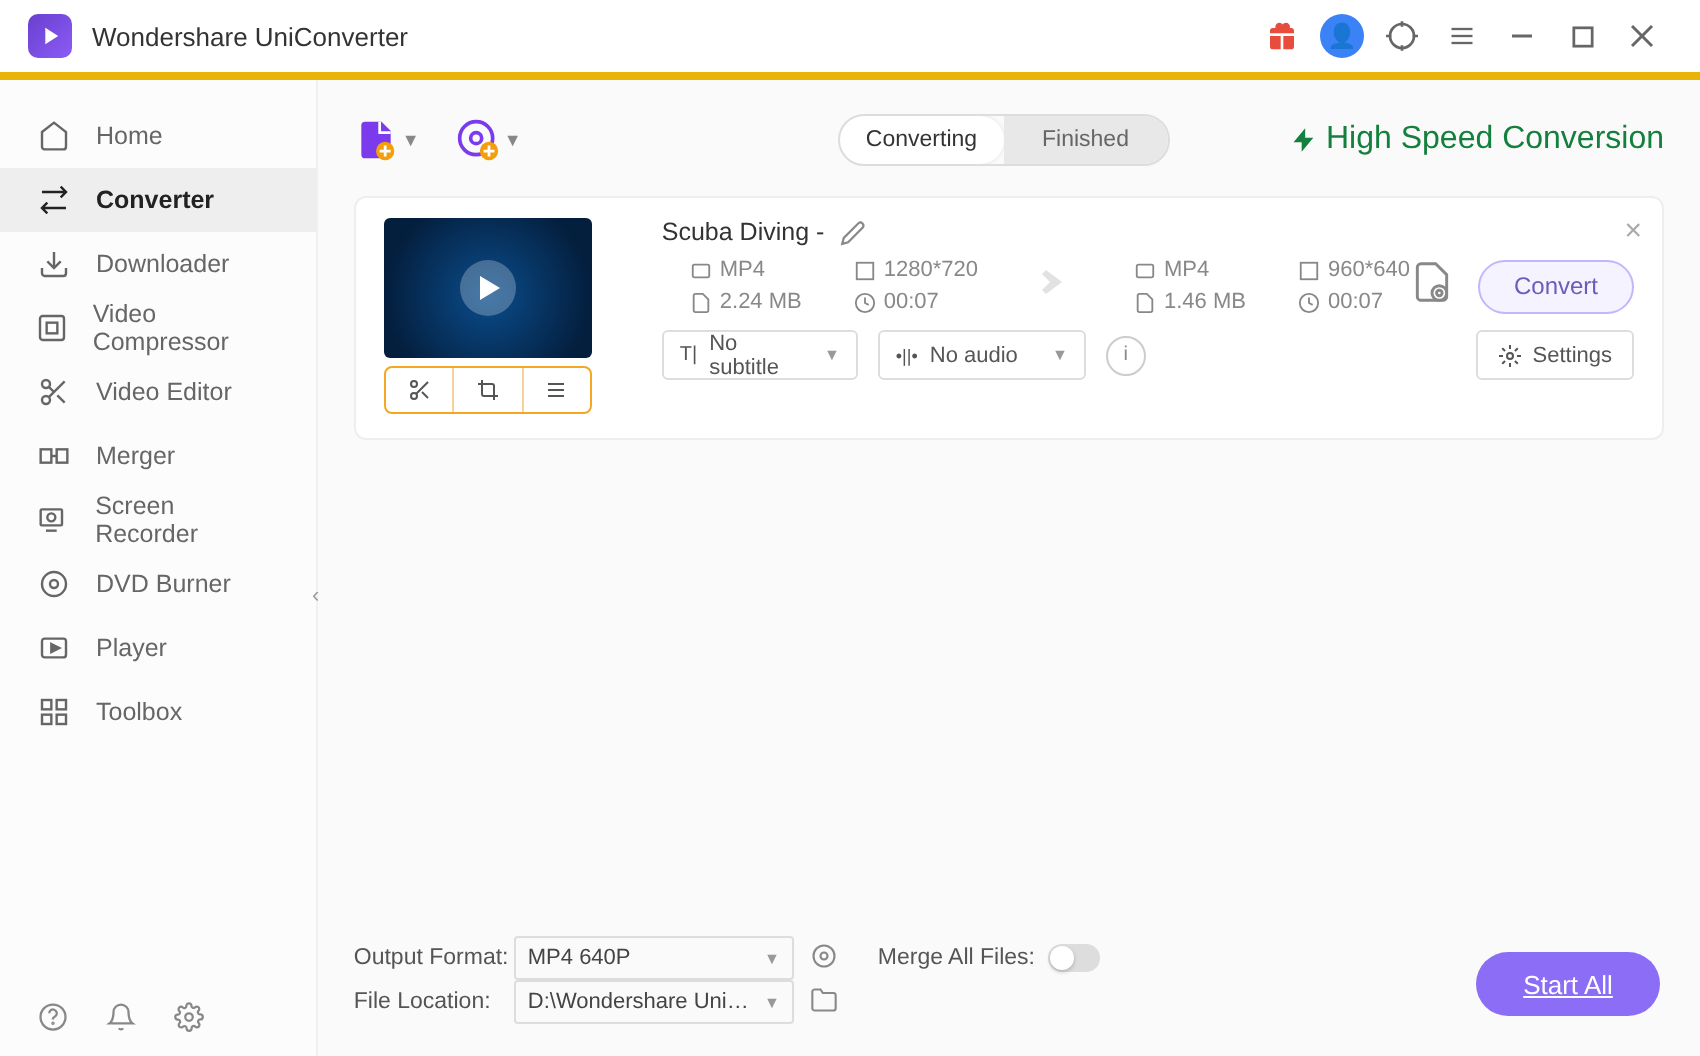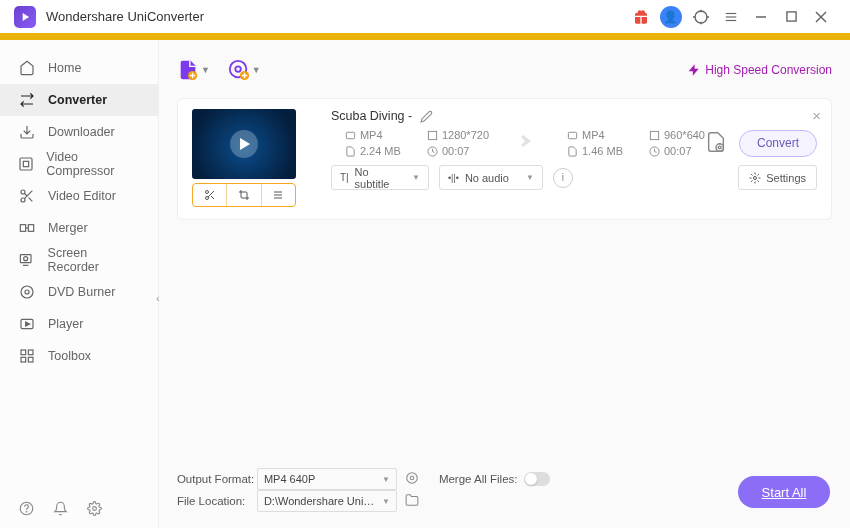--- a/index.html
+++ b/index.html
@@ -1,18 +1,18 @@
 <!DOCTYPE html>
 <html><head>
 <meta charset="utf-8">
 <style>
 * { box-sizing: border-box; margin: 0; padding: 0; font-family: -apple-system, BlinkMacSystemFont, 'Segoe UI', Arial, sans-serif; }
 body { width: 850px; height: 528px; background: #fff; overflow: hidden; position: relative; }
 
-.titlebar { height: 40px; display: flex; align-items: center; padding: 0 14px; border-bottom: 7px solid #eab308; }
+.titlebar { height: 40px; display: flex; align-items: center; padding: 0 14px; border-bottom: 4px solid #eab308; }
 .titlebar .logo { width: 22px; height: 22px; background: linear-gradient(135deg, #6a3fcf, #8b5cf6); border-radius: 5px; display: flex; align-items: center; justify-content: center; }
 .titlebar .logo svg { width: 14px; height: 14px; }
 .titlebar .appname { font-size: 13px; margin-left: 10px; color: #333; }
 .titlebar .spacer { flex: 1; }
 .titlebar .icon-btn { width: 26px; height: 26px; display: flex; align-items: center; justify-content: center; color: #666; cursor: pointer; margin: 0 2px; border-radius: 4px; }
 .titlebar .gift { color: #e74c3c; }
 .titlebar .avatar { width: 22px; height: 22px; border-radius: 50%; background: #3b82f6; color: #fff; display: flex; align-items: center; justify-content: center; font-size: 12px; font-weight: bold; }
 
 .body { display: flex; height: 488px; }
 
@@ -27,21 +27,21 @@
 
 .main { flex: 1; background: #fafafa; display: flex; flex-direction: column; }
 
 .topbar { height: 40px; margin: 10px 18px 8px; display: flex; align-items: center; }
 .tb-btn { display: flex; align-items: center; cursor: pointer; margin-right: 18px; }
 .tb-btn .caret { font-size: 9px; color: #888; margin-left: 2px; }
 .seg { display: flex; width: 166px; height: 26px; border: 1px solid #ddd; border-radius: 13px; overflow: hidden; margin-left: 140px; }
 .seg-btn { flex: 1; font-size: 11.5px; display: flex; align-items: center; justify-content: center; cursor: pointer; color: #666; }
 .seg-btn.active { background: #fff; color: #333; font-weight: 500; box-shadow: 0 0 2px rgba(0,0,0,0.1); border-radius: 13px; }
 .seg-btn.inactive { background: #e8e8e8; }
-.hsc { margin-left: auto; display: flex; align-items: center; color: #a21caf; font-size: 12px; cursor: pointer; }
+.hsc { margin-left: auto; display: flex; align-items: center; color: #15803d; font-size: 16px; cursor: pointer; }
 .hsc svg { margin-right: 4px; }
 
 .card { margin: 0 18px; background: #fff; border: 1px solid #eee; border-radius: 6px; padding: 10px 14px 12px; position: relative; }
 .card-close { position: absolute; top: 8px; right: 10px; color: #aaa; cursor: pointer; font-size: 15px; }
 .card-row1 { display: flex; gap: 21px; }
 .thumb-col { width: 108px; }
 .thumb { width: 104px; height: 70px; background: radial-gradient(circle at 50% 55%, #0a4d8c 0%, #041e3d 80%); border-radius: 3px; display: flex; align-items: center; justify-content: center; position: relative; }
 .play { width: 28px; height: 28px; background: rgba(255,255,255,0.25); border-radius: 50%; display: flex; align-items: center; justify-content: center; }
 .play:after { content: ''; border-left: 10px solid #fff; border-top: 6px solid transparent; border-bottom: 6px solid transparent; margin-left: 2px; }
 .edit-tools { display: flex; width: 104px; height: 24px; border: 1.5px solid #f5a623; border-radius: 4px; margin-top: 4px; }
@@ -264,20 +264,24 @@
       </div>
       <div class="tb-btn">
         <svg width="22" height="22" viewBox="0 0 24 24" fill="none">
             <circle cx="11" cy="11" r="9" stroke="#7c3aed" stroke-width="2"></circle>
             <circle cx="11" cy="11" r="3" stroke="#7c3aed" stroke-width="2"></circle>
             <circle cx="18" cy="18" r="5" fill="#f59e0b"></circle>
             <path d="M18 15v6M15 18h6" stroke="#fff" stroke-width="1.5"></path>
           </svg>
         <span class="caret">▼</span>
       </div>
+      <div class="seg">
+        <div class="seg-btn active">Converting</div>
+        <div class="seg-btn inactive">Finished</div>
+      </div>
       <div class="hsc">
         <svg width="14" height="14" viewBox="0 0 24 24" fill="currentColor">
             <path d="M13 2L3 14h7v8l10-12h-7z"></path>
           </svg>
         <span>High Speed Conversion</span>
       </div>
     </div>
 
     <div class="card">
       <div class="card-close">×</div>

